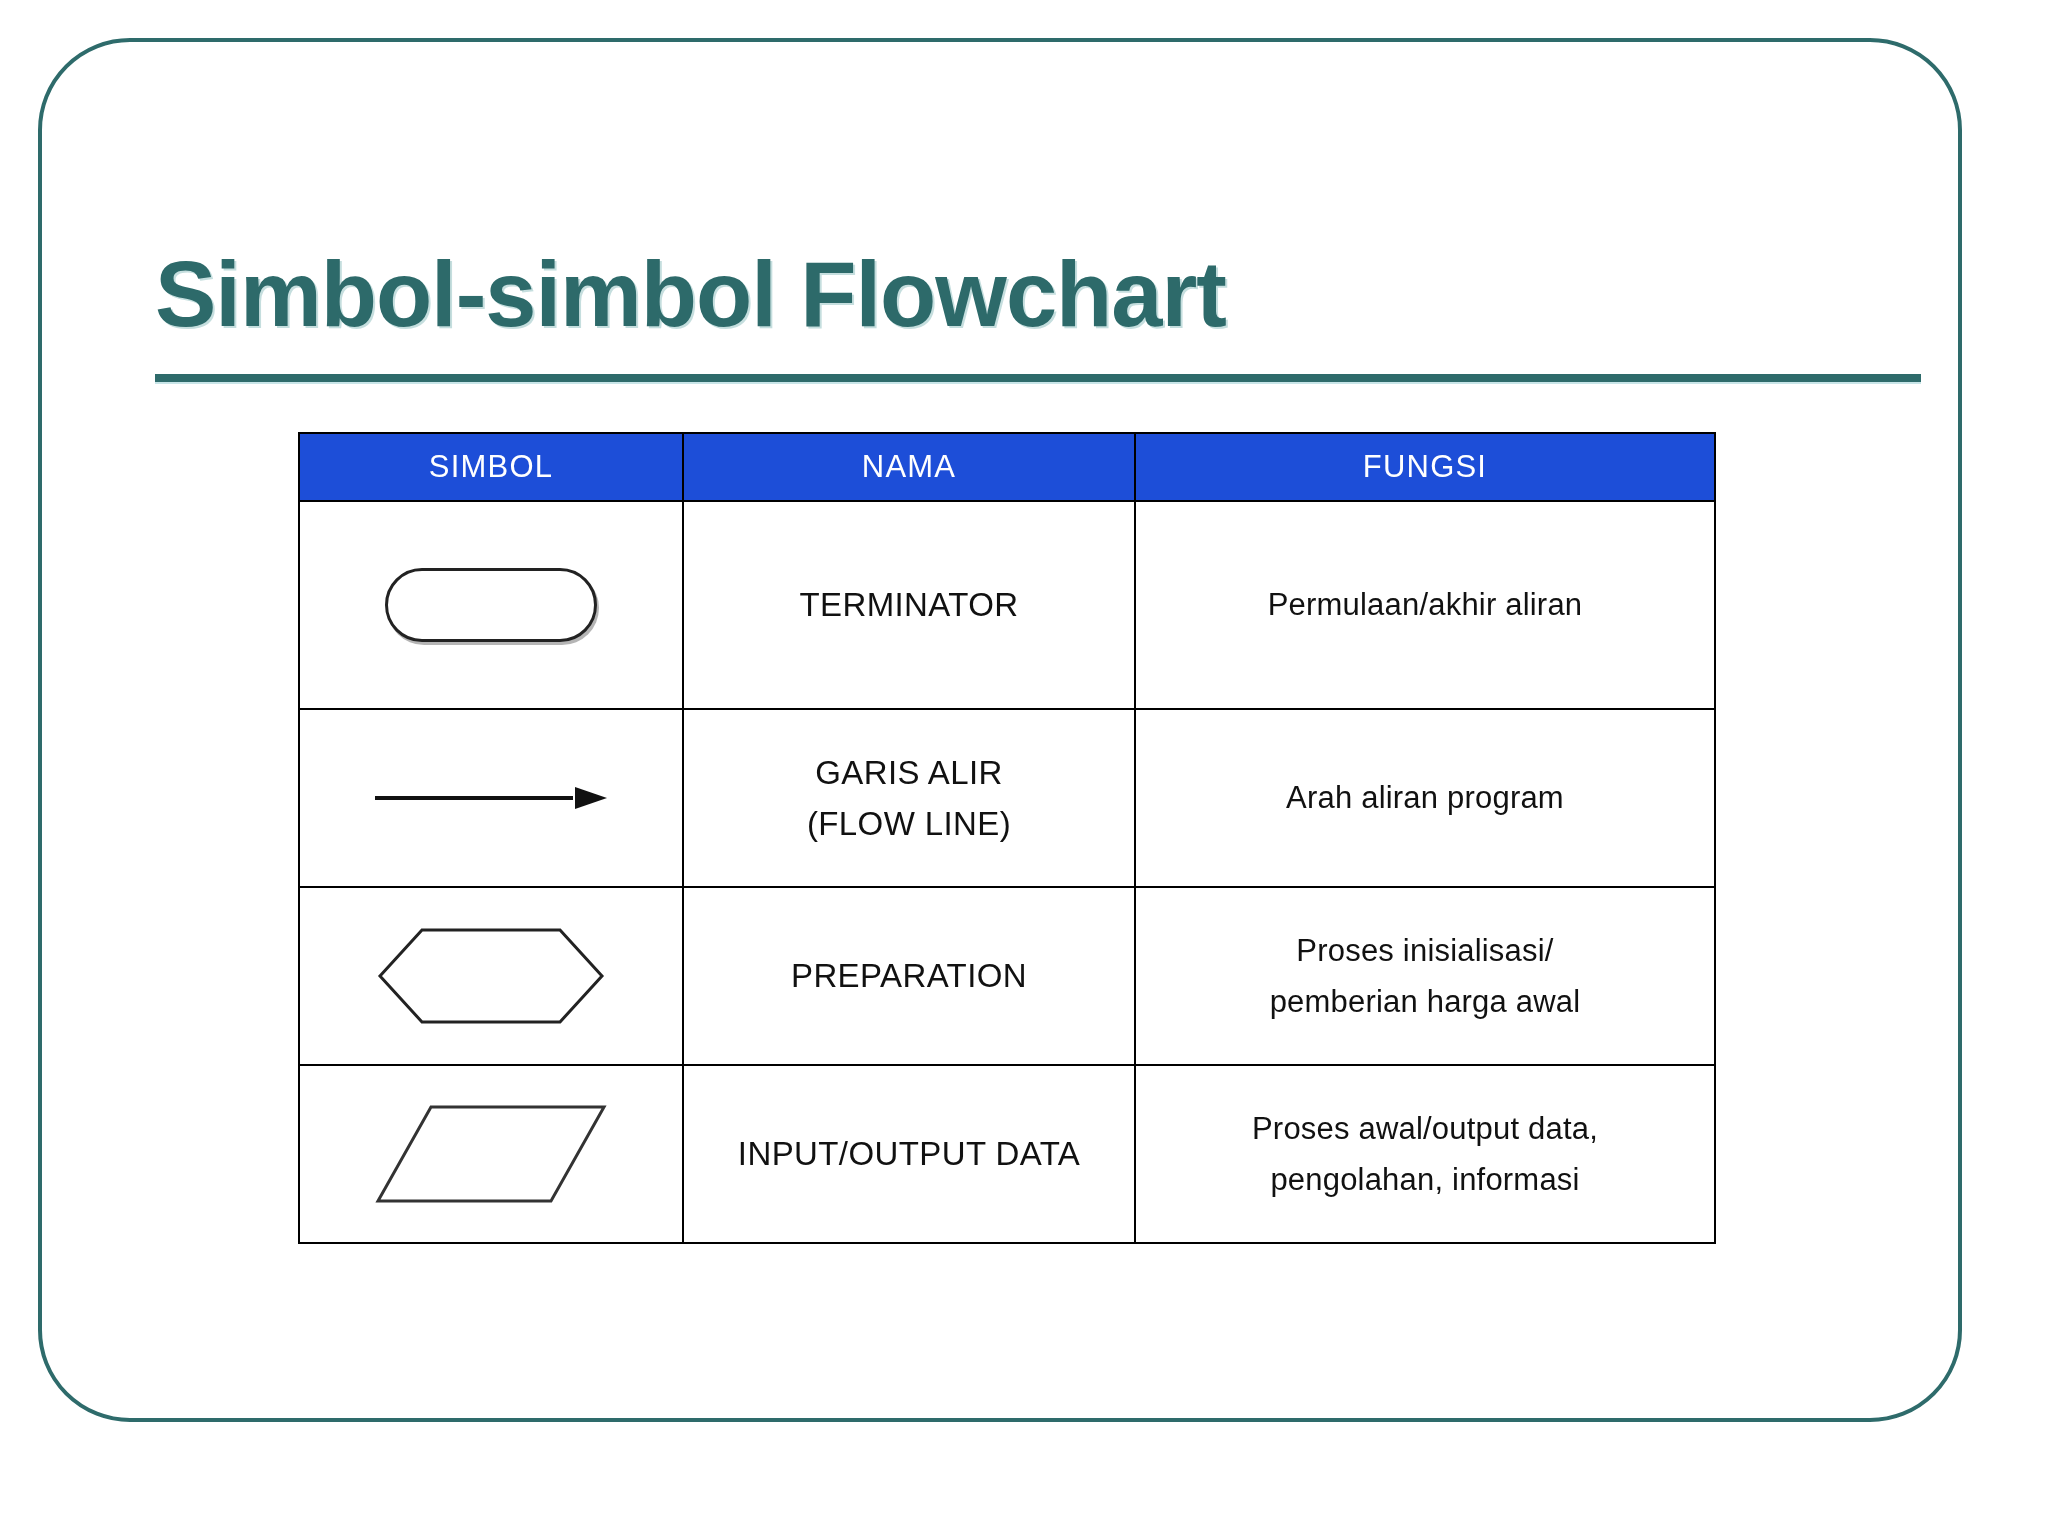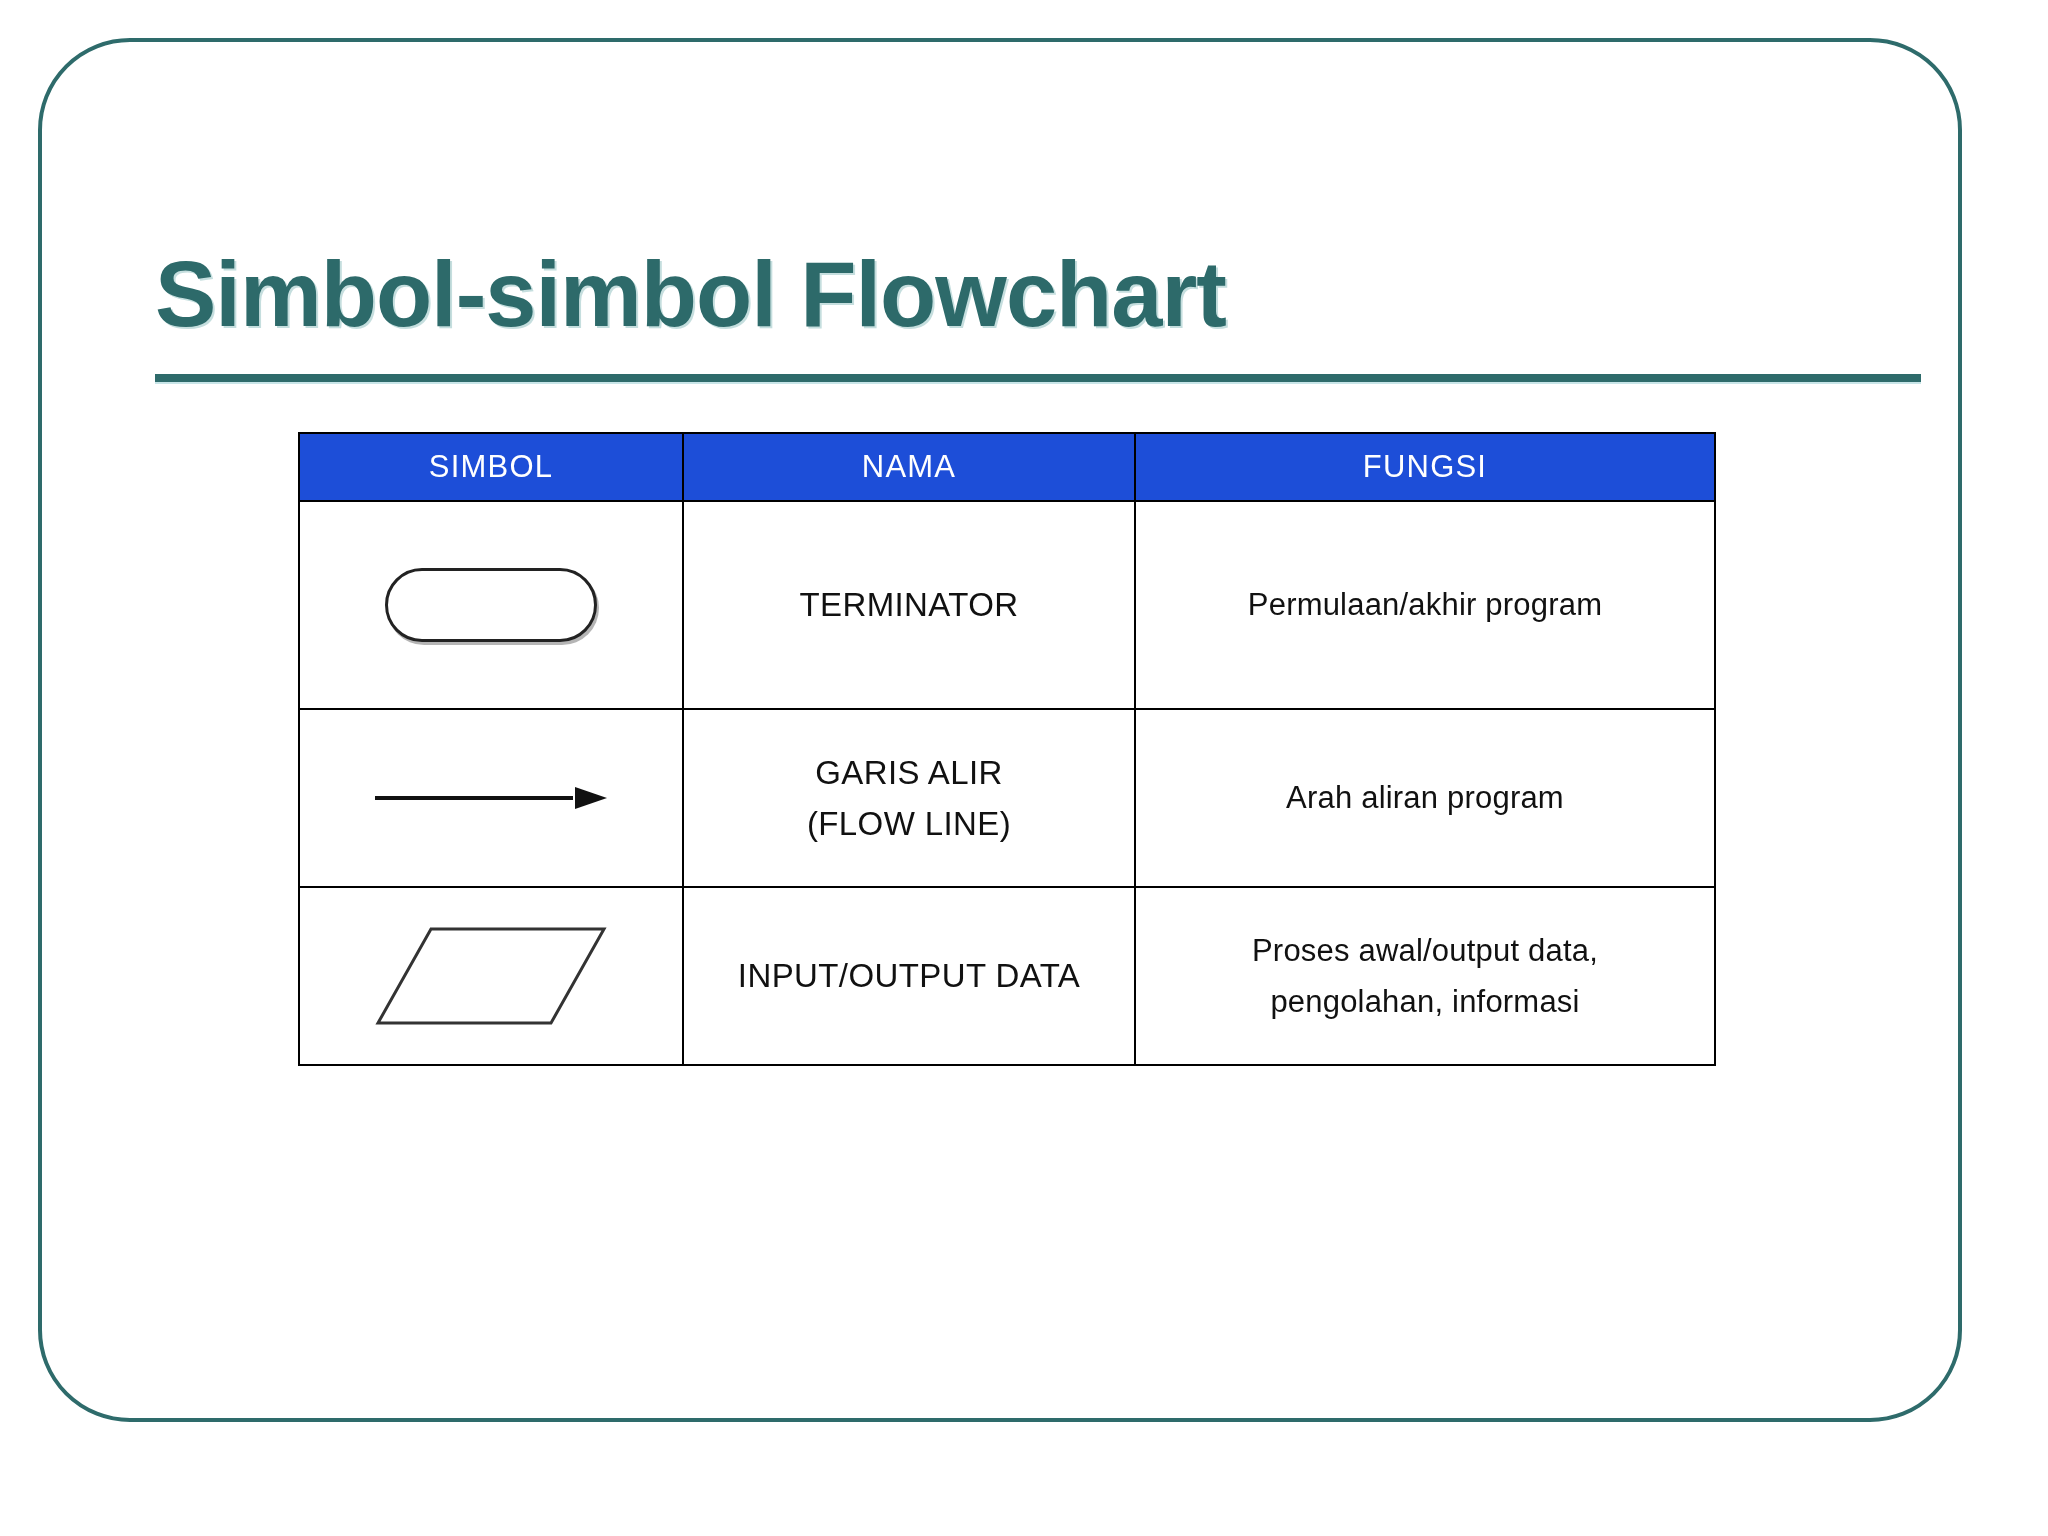--- a/index.html
+++ b/index.html
@@ -218,21 +218,21 @@
       <tr class="row-terminator">
         <td class="cell-symbol">
           <div class="sym-wrap">
             <div class="shape-terminator"></div>
           </div>
         </td>
         <td class="cell-name">
           <span class="nm-line">TERMINATOR</span>
         </td>
         <td class="cell-desc">
-          <span class="ds-line">Permulaan/akhir program</span>
+          <span class="ds-line">Permulaan/akhir aliran</span>
         </td>
       </tr>
 
       <tr>
         <td class="cell-symbol">
           <div class="sym-wrap">
             <div class="shape-arrow">
                 <span class="ln"></span>
                 <span class="hd"></span>
               </div>
@@ -240,20 +240,38 @@
         </td>
         <td class="cell-name">
           <span class="nm-line">GARIS ALIR</span>
           <span class="nm-line">(FLOW LINE)</span>
         </td>
         <td class="cell-desc">
           <span class="ds-line">Arah aliran program</span>
         </td>
       </tr>
 
+      <tr>
+        <td class="cell-symbol">
+          <div class="sym-wrap">
+            <div class="shape-hexagon">
+              <svg width="234" height="104" viewBox="0 0 234 104">
+                <polygon points="48,6 186,6 228,52 186,98 48,98 6,52" fill="#ffffff" stroke="#222222" stroke-width="3"></polygon>
+              </svg>
+            </div>
+          </div>
+        </td>
+        <td class="cell-name">
+          <span class="nm-line">PREPARATION</span>
+        </td>
+        <td class="cell-desc">
+          <span class="ds-line">Proses inisialisasi/</span>
+          <span class="ds-line">pemberian harga awal</span>
+        </td>
+      </tr>
 
 
       <tr>
         <td class="cell-symbol">
           <div class="sym-wrap">
             <div class="shape-parallelogram">
               <svg width="236" height="104" viewBox="0 0 236 104">
                 <polygon points="58,5 231,5 178,99 5,99" fill="#ffffff" stroke="#333333" stroke-width="3"></polygon>
               </svg>
             </div>

